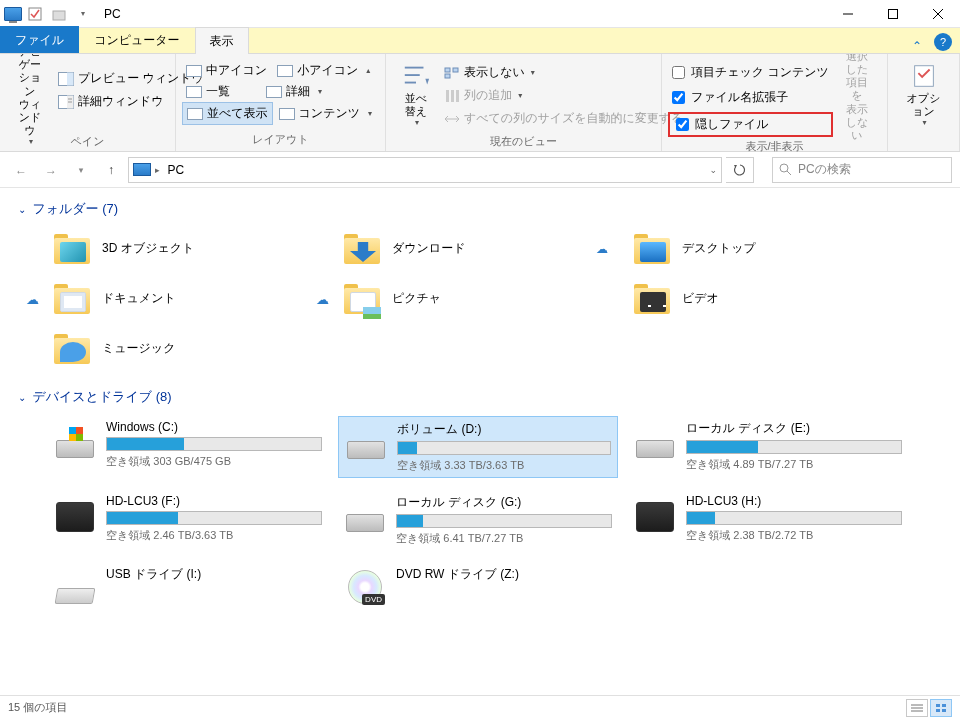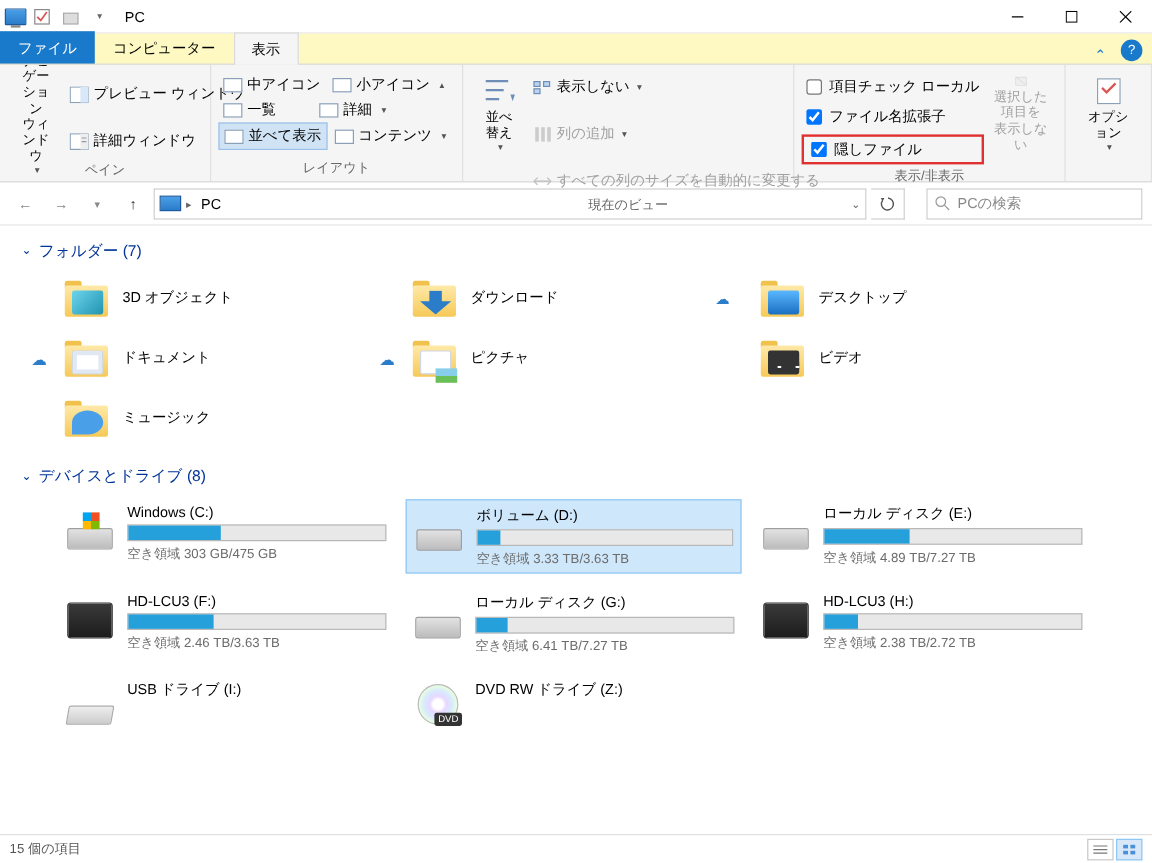--- a/index.html
+++ b/index.html
@@ -21,21 +21,21 @@
 .tabrow .tab.file { background: #1979ca; color: #fff; }
 .tabrow .tab.active { background: #f5f5f5; border-color: #dadada; position: relative; top: 1px; }
 .tabrow .collapse { margin-left: auto; padding: 0 6px; color: #1979ca; }
 .tabrow .help { width: 18px; height: 18px; border-radius: 50%; background: #1979ca; color: #fff; display: flex; align-items: center; justify-content: center; font-size: 11px; margin: 0 8px 2px 6px; }
 
 
 .ribbon { height: 98px; background: #f5f5f5; border-bottom: 1px solid #dadada; display: flex; }
 .group { border-right: 1px solid #e0e0e0; display: flex; flex-direction: column; }
 .group-body { flex: 1; display: flex; align-items: flex-start; padding: 4px 6px 0; }
 .group-label { text-align: center; font-size: 11px; color: #666; padding: 2px 0 4px; }
-.rb-col { display: flex; flex-direction: column; gap: 18px; }
+.rb-col { display: flex; flex-direction: column; gap: 2px; }
 .rb-item { display: flex; align-items: center; gap: 4px; padding: 2px 4px; font-size: 12px; white-space: nowrap; cursor: pointer; }
 .rb-big { display: flex; flex-direction: column; align-items: center; justify-content: center; padding: 4px 8px; text-align: center; font-size: 11px; line-height: 1.2; height: 74px; cursor: pointer; }
 .rb-big .ic { width: 32px; height: 30px; margin-bottom: 2px; }
 .rb-mini-icon { width: 16px; height: 12px; border: 1px solid #8aa0b8; background: #fff; display: inline-block; }
 .rb-check { display: flex; align-items: center; gap: 6px; padding: 2px 4px; font-size: 12px; white-space: nowrap; }
 .rb-check input { width: 13px; height: 13px; }
 .highlight-box { border: 2px solid #e03030; padding: 0 2px; }
 .dis { color: #a0a0a0; }
 .dd-caret { font-size: 8px; color: #555; margin-left: 2px; }
 
@@ -261,21 +261,21 @@
       </div>
     </div>
     <div class="group-label">現在のビュー</div>
   </div>
 
   <div class="group" style="width:226px">
     <div class="group-body">
       <div class="rb-col" style="padding-top:4px;gap:4px">
         <label class="rb-check">
             <input type="checkbox" style="">
-            <span>項目チェック ローカル</span>
+            <span>項目チェック コンテンツ</span>
           </label>
         <label class="rb-check">
             <input type="checkbox" checked="" style="">
             <span>ファイル名拡張子</span>
           </label>
         <div class="highlight-box">
           <label class="rb-check">
               <input type="checkbox" checked="" style="">
               <span>隠しファイル</span>
             </label>

